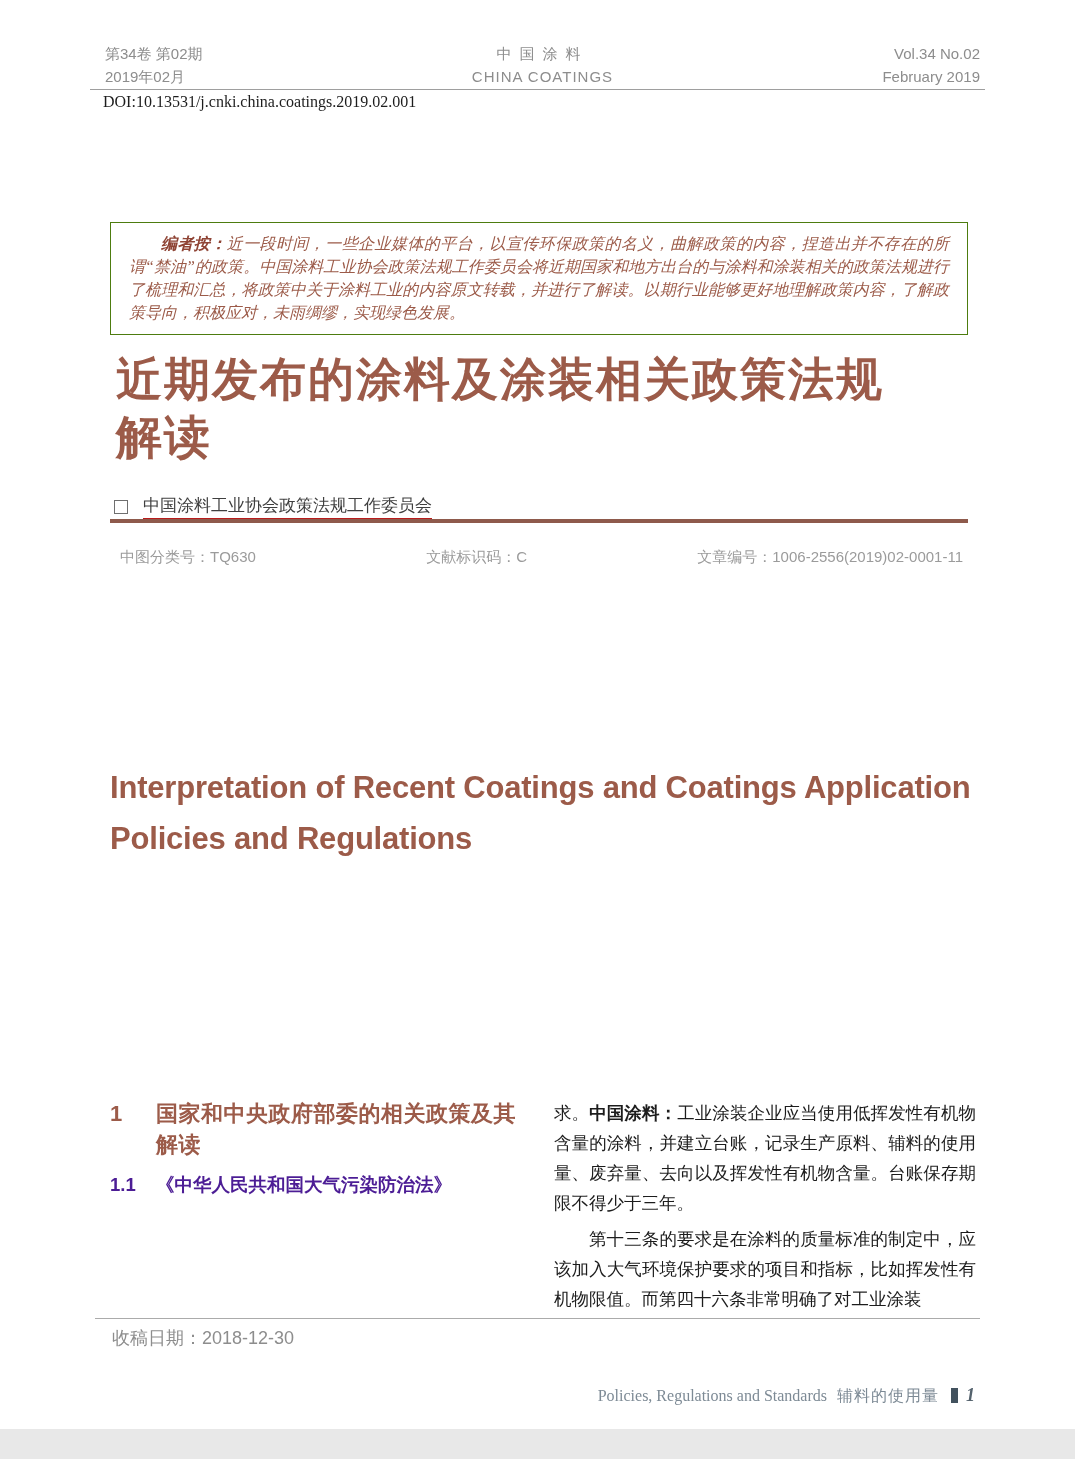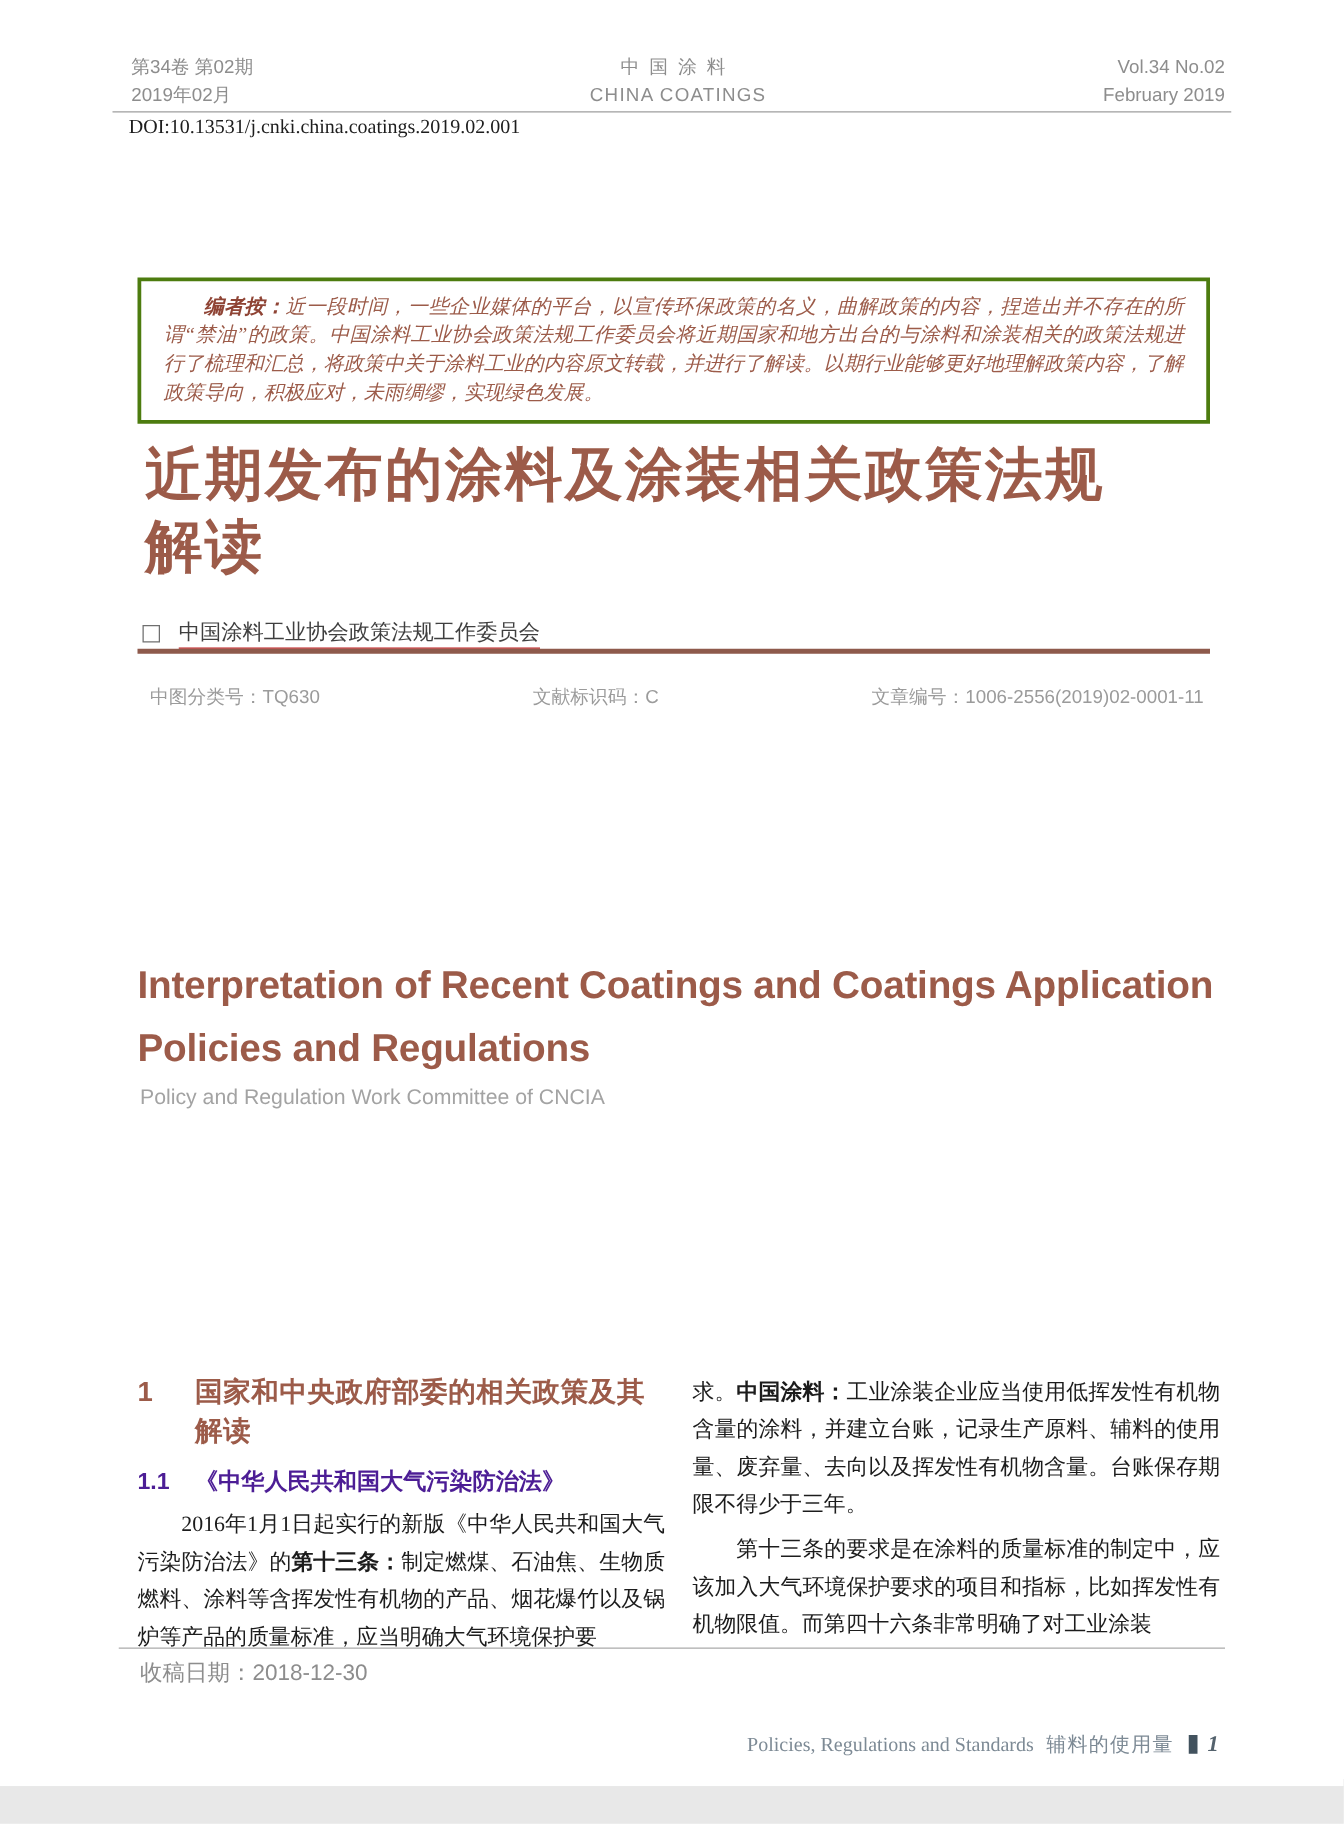--- a/index.html
+++ b/index.html
@@ -28,21 +28,21 @@
   }
   .doi{
     position:absolute;top:93px;left:103px;
     font-family:"Liberation Serif", serif;
     font-size:16px;color:#1d1d1d;
   }
   
   .editor-box{
     position:absolute;top:222px;left:110px;width:858px;
     box-sizing:border-box;
-    border:3px solid #4d7c0f;
+    border:1px solid #4d7c0f;
     padding:9px 18px 10px 18px;
     color:#9c5b49;
   }
   .editor-box p{
     margin:0;
     font-style:italic;
     font-size:16px;line-height:23px;
     text-indent:2em;text-align:justify;
   }
   .editor-box b{font-style:italic;font-weight:bold;color:#8f4435;}
@@ -191,33 +191,31 @@
     <span>中图分类号：TQ630</span>
     <span>文献标识码：C</span>
     <span>文章编号：1006-2556(2019)02-0001-11</span>
   </div>
 
   <h2 class="title-en">
     <div>Interpretation of Recent Coatings and Coatings Application</div>
     <div>Policies and Regulations</div>
   </h2>
 
-  <div class="author-en">Policy and Regulation Work Committee of CNCIA</div>
 
   <div class="columns">
     <div class="col">
       <div class="sec1">
         <span class="num">1</span>
         <span class="sec-title">国家和中央政府部委的相关政策及其解读</span>
       </div>
       <div class="sec11">
         <span class="num">1.1</span>
         <span>《中华人民共和国大气污染防治法》</span>
       </div>
-      <p class="para indent"><span>2016年1月1日起实行的新版《中华人民共和国大气污染防治法》的</span><b>第十三条：</b><span>制定燃煤、石油焦、生物质燃料、涂料等含挥发性有机物的产品、烟花爆竹以及锅炉等产品的质量标准，应当明确大气环境保护要</span></p>
     </div>
     <div class="col">
       <p class="para first"><span>求。</span><b>中国涂料：</b><span>工业涂装企业应当使用低挥发性有机物含量的涂料，并建立台账，记录生产原料、辅料的使用量、废弃量、去向以及挥发性有机物含量。台账保存期限不得少于三年。</span></p>
       <p class="para indent">第十三条的要求是在涂料的质量标准的制定中，应该加入大气环境保护要求的项目和指标，比如挥发性有机物限值。而第四十六条非常明确了对工业涂装</p>
     </div>
   </div>
 
   <div class="received-rule"></div>
   <div class="received">收稿日期：2018-12-30</div>
 

